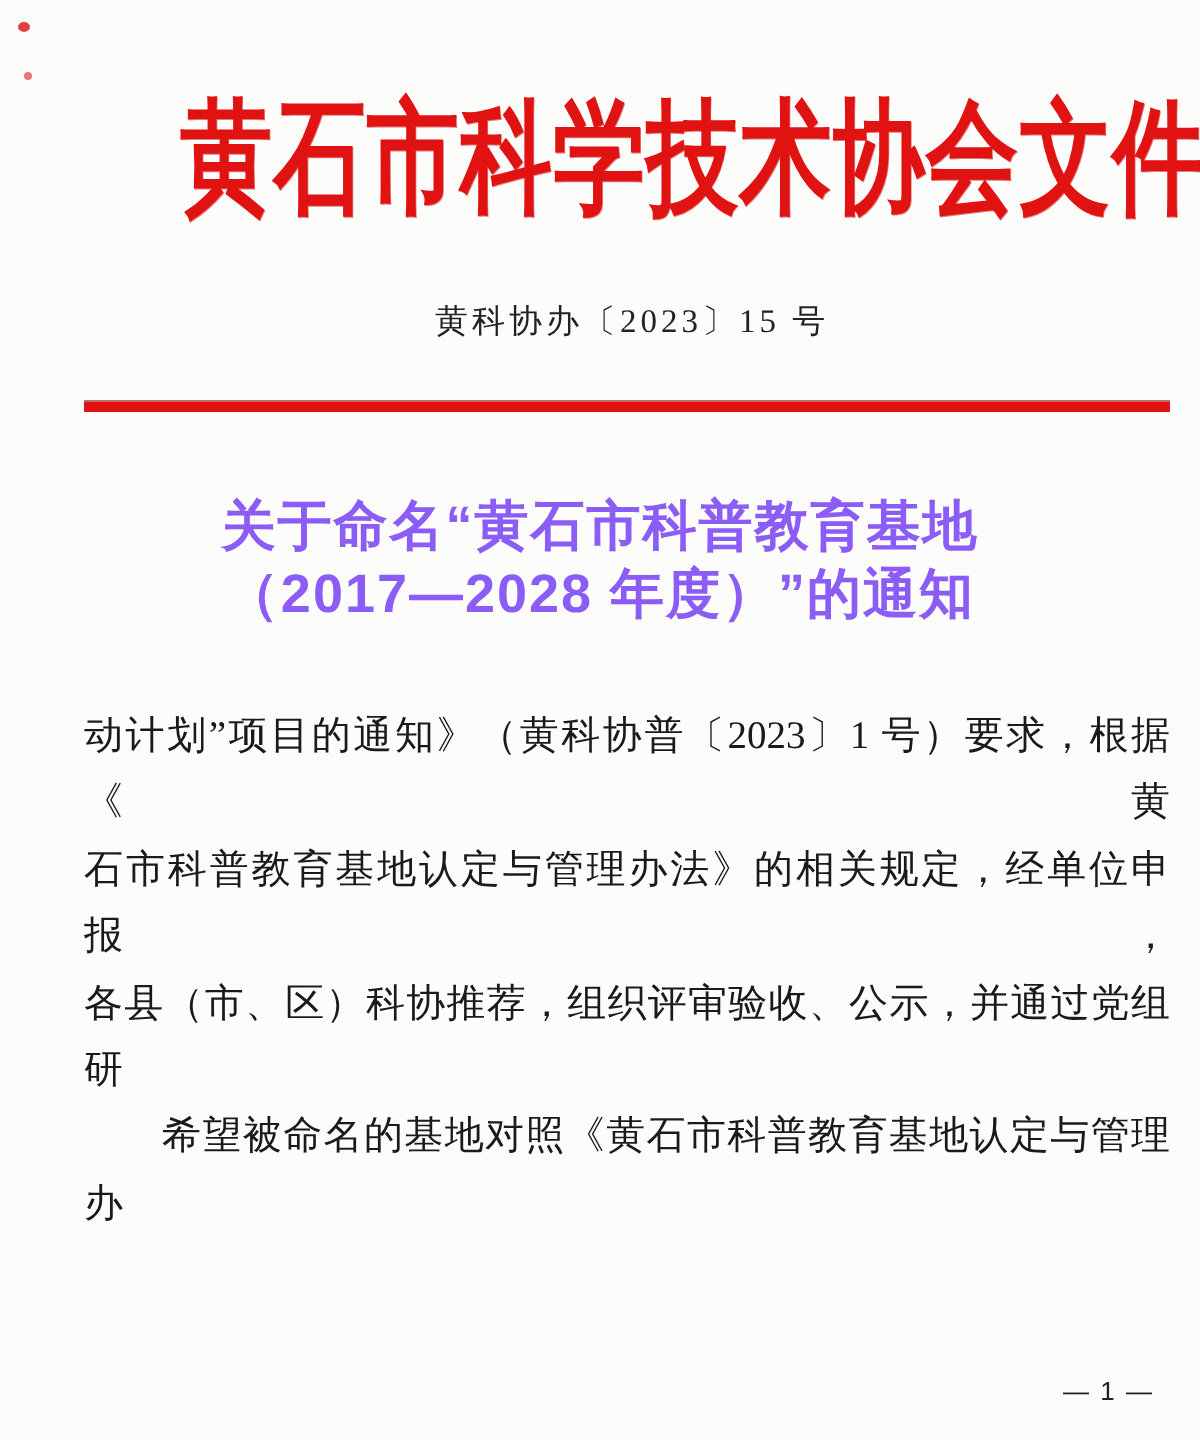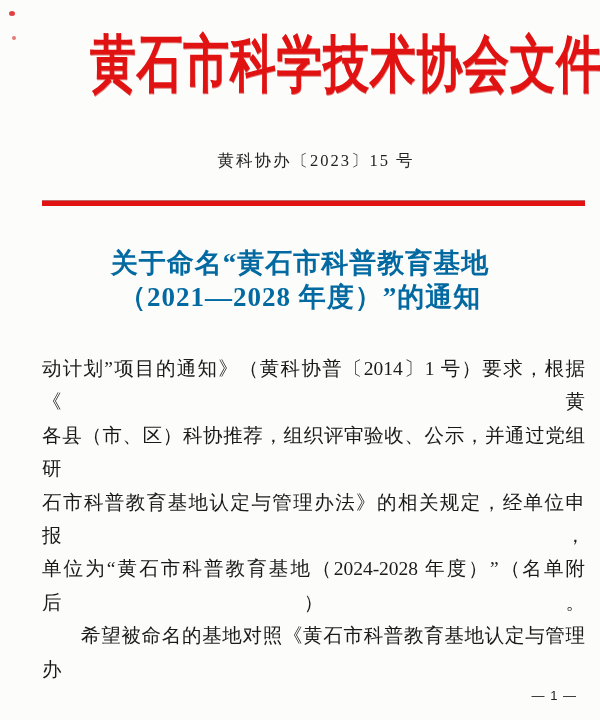--- a/index.html
+++ b/index.html
@@ -23,21 +23,21 @@
     background: #d92020;
     border-radius: 50%;
   }
   .speck.s1 { left: 9px;  top: 11px; width: 6px; height: 5px; opacity: .85; }
   .speck.s2 { left: 12px; top: 36px; width: 4px; height: 4px; opacity: .6; }
 
   
   .letterhead {
     position: absolute;
     left: 0;
-    top: 16px;
+    top: 32px;
     width: 100%;
     height: 96px;
     text-align: center;
     white-space: nowrap;
   }
   .letterhead-text {
     display: inline-block;
     font-family: "Liberation Serif", "DejaVu Serif", serif;
     font-weight: 700;
     font-size: 62px;
@@ -76,22 +76,22 @@
   .doc-title {
     position: absolute;
     left: 0;
     top: 246px;
     width: 100%;
     text-align: center;
     font-weight: 700;
     font-size: 27px;
     line-height: 34px;
     letter-spacing: 1px;
-    color: #0369a1;
-    font-family: Liberation Serif, serif;
+    color: #8b5cf6;
+    font-family: Liberation Sans, sans-serif;
   }
 
   
   .body-text {
     position: absolute;
     left: 42px;
     top: 352px;
     width: 543px;
     font-size: 19.5px;
     line-height: 33.4px;
@@ -125,25 +125,24 @@
   <div class="letterhead">
     <span class="letterhead-text" style="color: rgb(225, 18, 18);">黄石市科学技术协会文件</span>
   </div>
 
   <div class="doc-number">黄科协办〔2023〕15 号</div>
 
   <div class="divider" style="background: rgb(225, 18, 18);"></div>
 
   <div class="doc-title">
     <div>关于命名“黄石市科普教育基地</div>
-    <div>（2021—2028 年度）”的通知</div>
+    <div>（2017—2028 年度）”的通知</div>
   </div>
 
   <div class="body-text" id="body-lines">
-      <div class="line justify">动计划”项目的通知》（黄科协普〔2014〕1 号）要求，根据《黄</div>
+      <div class="line justify">动计划”项目的通知》（黄科协普〔2023〕1 号）要求，根据《黄</div>
+      <div class="line justify">石市科普教育基地认定与管理办法》的相关规定，经单位申报，</div>
       <div class="line justify">各县（市、区）科协推荐，组织评审验收、公示，并通过党组研</div>
-      <div class="line justify">石市科普教育基地认定与管理办法》的相关规定，经单位申报，</div>
-      <div class="line justify">单位为“黄石市科普教育基地（2024-2028 年度）”（名单附后）。</div>
       <div class="line indent justify">希望被命名的基地对照《黄石市科普教育基地认定与管理办</div>
     </div>
 
   <div class="page-number">— 1 —</div>
 </div>
 
 </body></html>

